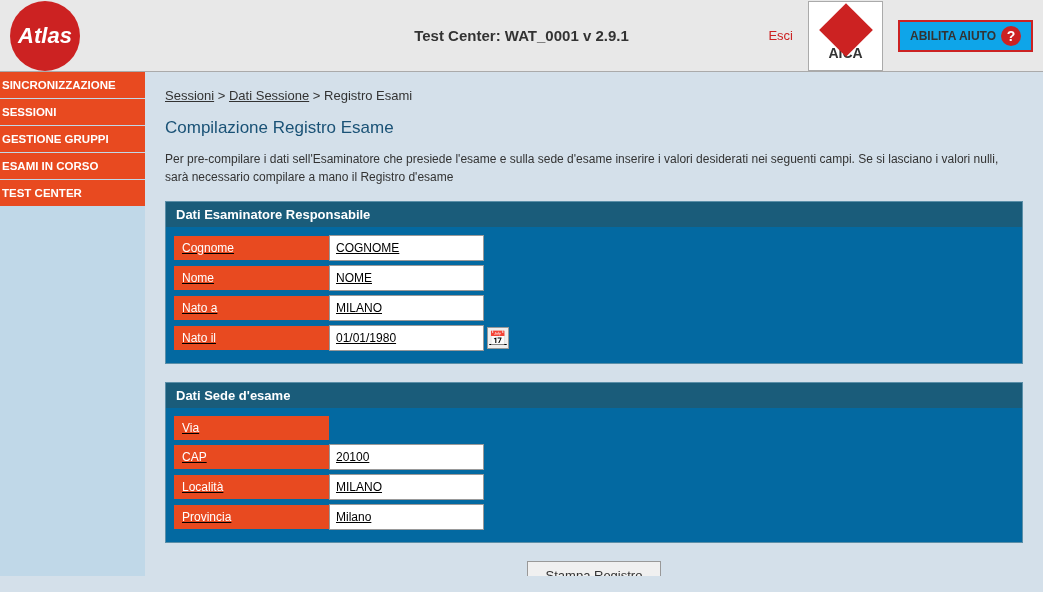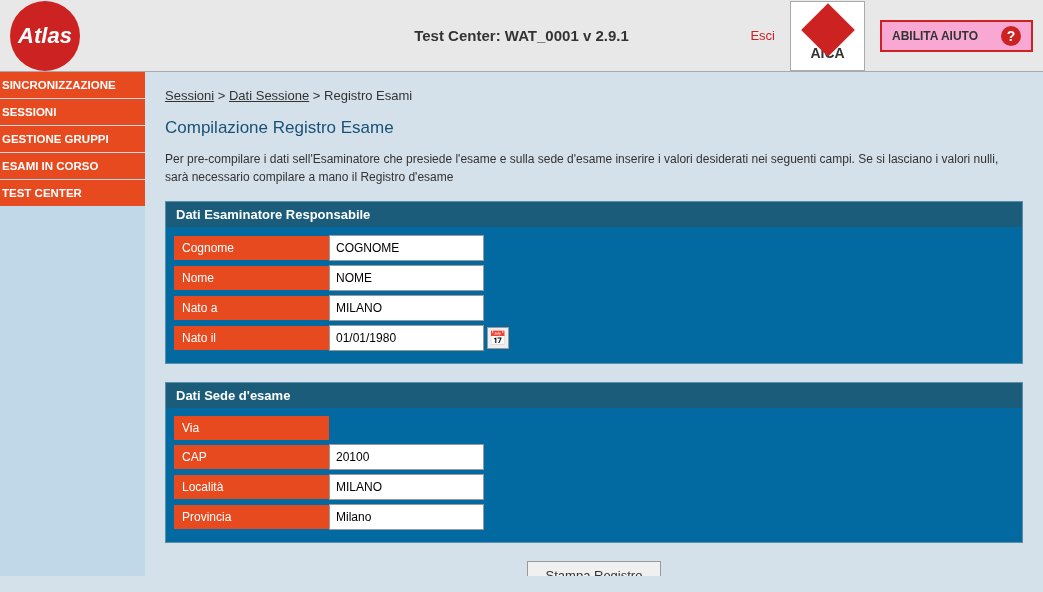--- a/index.html
+++ b/index.html
@@ -67,26 +67,26 @@
       transform: rotate(45deg);
       margin-bottom: 2px;
     }
     .aica-text {
       font-size: 14px;
       font-weight: bold;
       color: #333;
       margin-top: -6px;
     }
     .help-btn {
-      background: #f9a8d4;
+      background: #0ea5e9;
       border: 2px solid #cc2222;
       padding: 4px 10px;
       display: flex;
       align-items: center;
-      gap: 23px;
+      gap: 5px;
       cursor: pointer;
       font-size: 12px;
       font-weight: bold;
       color: #333;
     }
     .help-icon {
       background: #cc2222;
       color: white;
       width: 20px;
       height: 20px;
@@ -172,20 +172,21 @@
       font-size: 13px;
       font-weight: bold;
     }
     .section-body {
       padding: 8px;
     }
     .form-row {
       display: flex;
       align-items: center;
       margin-bottom: 4px;
+      text-decoration: underline;
     }
     .form-label {
       background: #e84a20;
       color: white;
       width: 155px;
       padding: 5px 8px;
       font-size: 12px;
       flex-shrink: 0;
     }
     .form-input {

